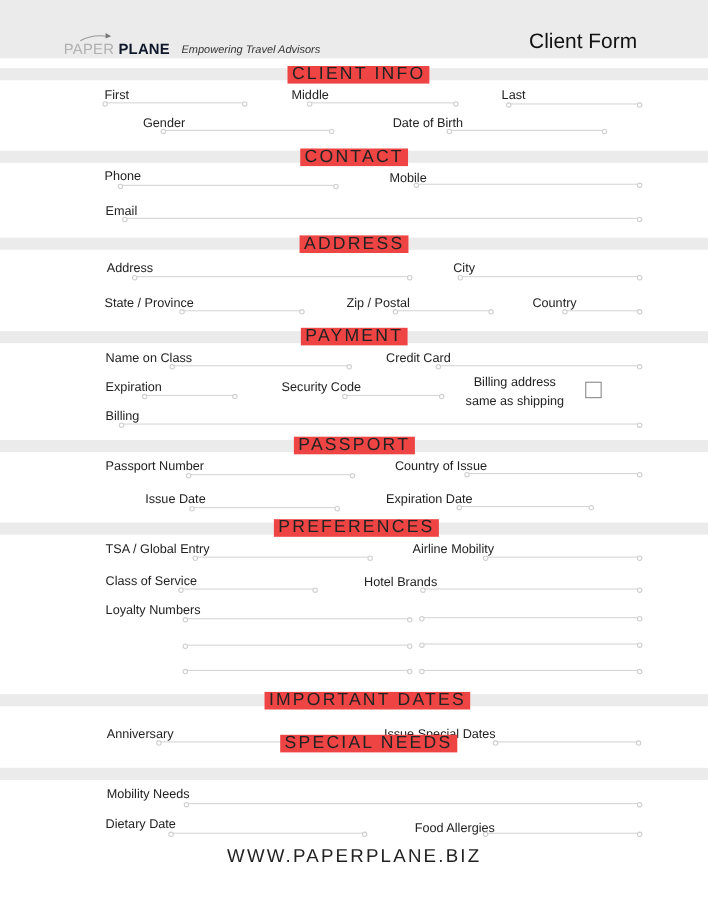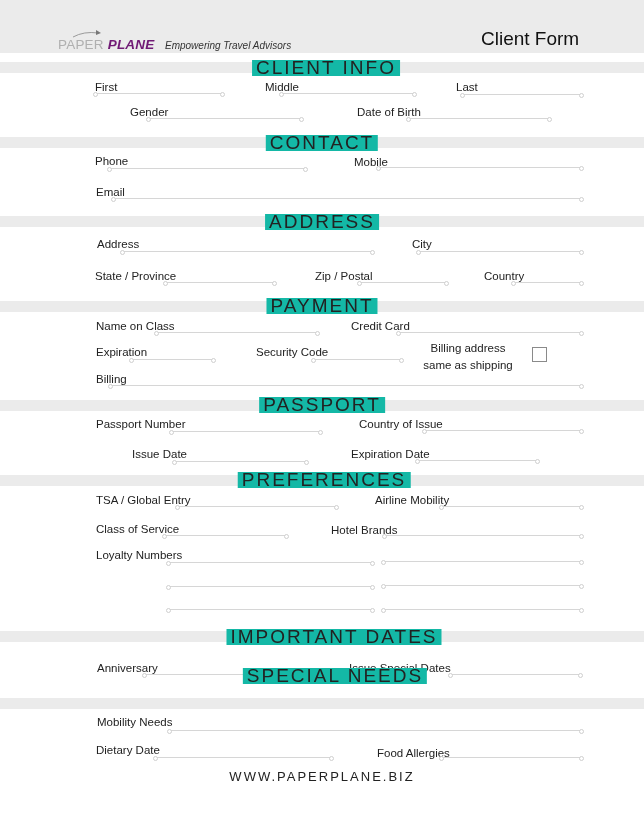--- a/index.html
+++ b/index.html
@@ -2,38 +2,38 @@
 <html><head>
 <meta charset="utf-8">
 <style>
   * { box-sizing: border-box; margin: 0; padding: 0; }
   html, body { width: 644px; height: 833px; background: #ffffff; overflow: hidden; }
   body { font-family: "Liberation Sans", sans-serif; color: #222; position: relative; }
 
   .header-band { position: absolute; left: 0; top: 0; width: 644px; height: 53px; background: #ebebeb; }
   .logo { position: absolute; left: 58px; top: 37px; font-size: 13.5px; font-weight: bold; letter-spacing: 0.2px; white-space: nowrap; }
   .logo .paper { color: #b0b0b0; font-weight: normal; }
-  .logo .plane { color: #701a75; font-style: italic; }
+  .logo .plane { color: #0f172a; }
   .plane-swoosh { position: absolute; left: 72px; top: 30px; width: 30px; height: 8px; }
   .tagline { position: absolute; left: 165px; top: 40px; font-size: 10px; font-style: italic; color: #333; white-space: nowrap; }
   .form-title { position: absolute; left: 481px; top: 28px; font-size: 19px; color: #111; white-space: nowrap; }
 
   .section-bar { position: absolute; left: 0; width: 644px; height: 11px; background: #ebebeb; }
-  .section-title { position: absolute; transform: translateX(-50%); background: #14b8a6; padding: 0 4px; font-size: 19px; letter-spacing: 2px; color: #222; white-space: nowrap; line-height: 16px; }
+  .section-title { position: absolute; transform: translateX(-50%); background: #ef4444; padding: 0 4px; font-size: 16px; letter-spacing: 2px; color: #222; white-space: nowrap; line-height: 16px; }
 
   .lbl { position: absolute; font-size: 11.5px; color: #222; white-space: nowrap; margin-left: 32px; }
   .line { position: absolute; height: 1px; background: #d6d6d6; }
   .line::before, .line::after { content: ""; position: absolute; top: -1px; width: 3px; height: 3px; border: 1px solid #cfcfcf; border-radius: 50%; background: #fff; }
   .line::before { left: -2px; }
   .line::after { right: -2px; }
 
   .checkbox { position: absolute; width: 15px; height: 15px; border: 1px solid #8a8a8a; background: #fff; }
   .billing-same { position: absolute; left: 416px; top: 340px; width: 104px; text-align: center; font-size: 11.5px; line-height: 17px; color: #222; }
 
-  .footer { position: absolute; left: 322px; top: 769px; transform: translateX(-50%); font-size: 13px; letter-spacing: 2px; color: #222; white-space: nowrap; text-align: right; }
+  .footer { position: absolute; left: 322px; top: 769px; transform: translateX(-50%); font-size: 17px; letter-spacing: 2px; color: #222; white-space: nowrap; text-align: right; }
 </style>
 </head>
 <body>
 
 <div class="header-band"></div>
 <svg class="plane-swoosh" viewBox="0 0 30 8">
   <path d="M1 7 Q12 1 26 3" stroke="#9a9a9a" stroke-width="1" fill="none"></path>
   <path d="M24 0 L29 3 L24 5 Z" fill="#777"></path>
 </svg>
 <div class="logo">

